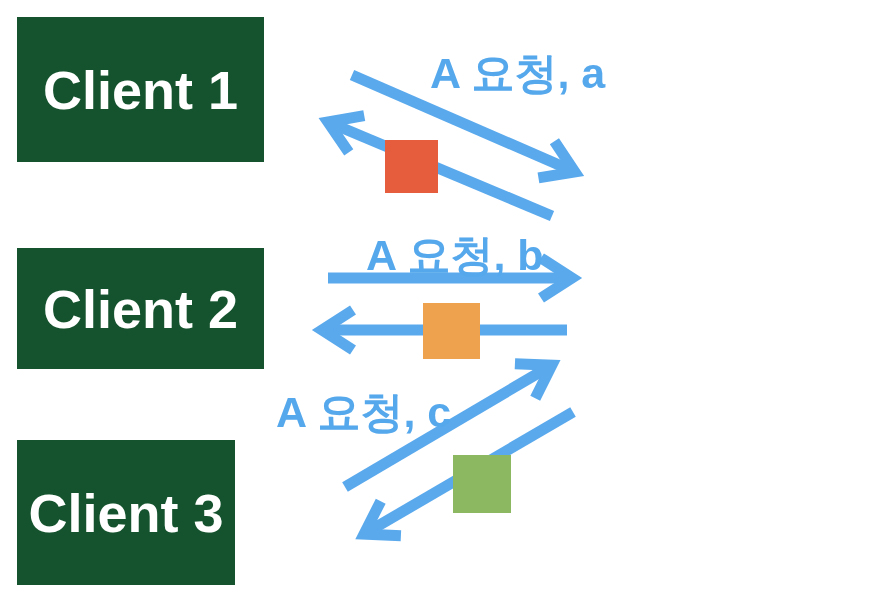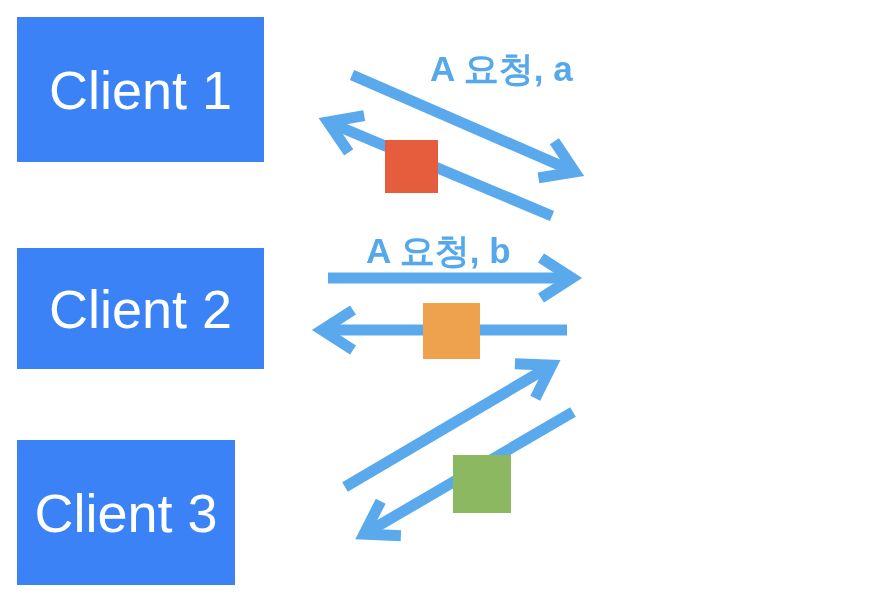--- a/index.html
+++ b/index.html
@@ -15,37 +15,37 @@
     overflow: hidden;
     font-family: "Liberation Sans", sans-serif;
   }
   .canvas > svg {
     position: absolute;
     left: 0;
     top: 0;
   }
   .node {
     position: absolute;
-    background: #3b82f6;
+    background: #14532d;
     color: #ffffff;
-    font-weight: normal;
+    font-weight: bold;
     font-size: 54px;
     display: flex;
     align-items: center;
     justify-content: center;
     white-space: nowrap;
   }
   #client1 { left: 17px;  top: 17px;  width: 247px; height: 145px; }
   #client2 { left: 17px;  top: 248px; width: 247px; height: 121px; text-align: right; }
   #client3 { left: 17px;  top: 440px; width: 218px; height: 145px; }
   #server  { left: 626px; top: 232px; width: 247px; height: 143px; }
   .msg-label {
     position: absolute;
     color: #55A8EC;
-    font-size: 35px;
+    font-size: 43px;
     font-weight: 600;
     white-space: nowrap;
     line-height: 1.1;
   }
   #label-a { left: 430px; top: 50px; }
   #label-b { left: 366px; top: 232px; }
   #label-c { left: 276px; top: 389px; }
   .arrow line,
   .arrow polyline {
     fill: none;
@@ -92,14 +92,15 @@
     <rect x="423" y="303" width="57" height="56" fill="#EEA24D"></rect>
     <rect x="453" y="455" width="58" height="58" fill="#8CB862"></rect>
   </svg>
 
   <div class="node" id="client1">Client 1</div>
   <div class="node" id="client2">Client 2</div>
   <div class="node" id="client3">Client 3</div>
 
   <div class="msg-label" id="label-a">A 요청, a</div>
   <div class="msg-label" id="label-b">A 요청, b</div>
+  <div class="msg-label" id="label-c">A 요청, c</div>
 
 </div>
 
 </body></html>

